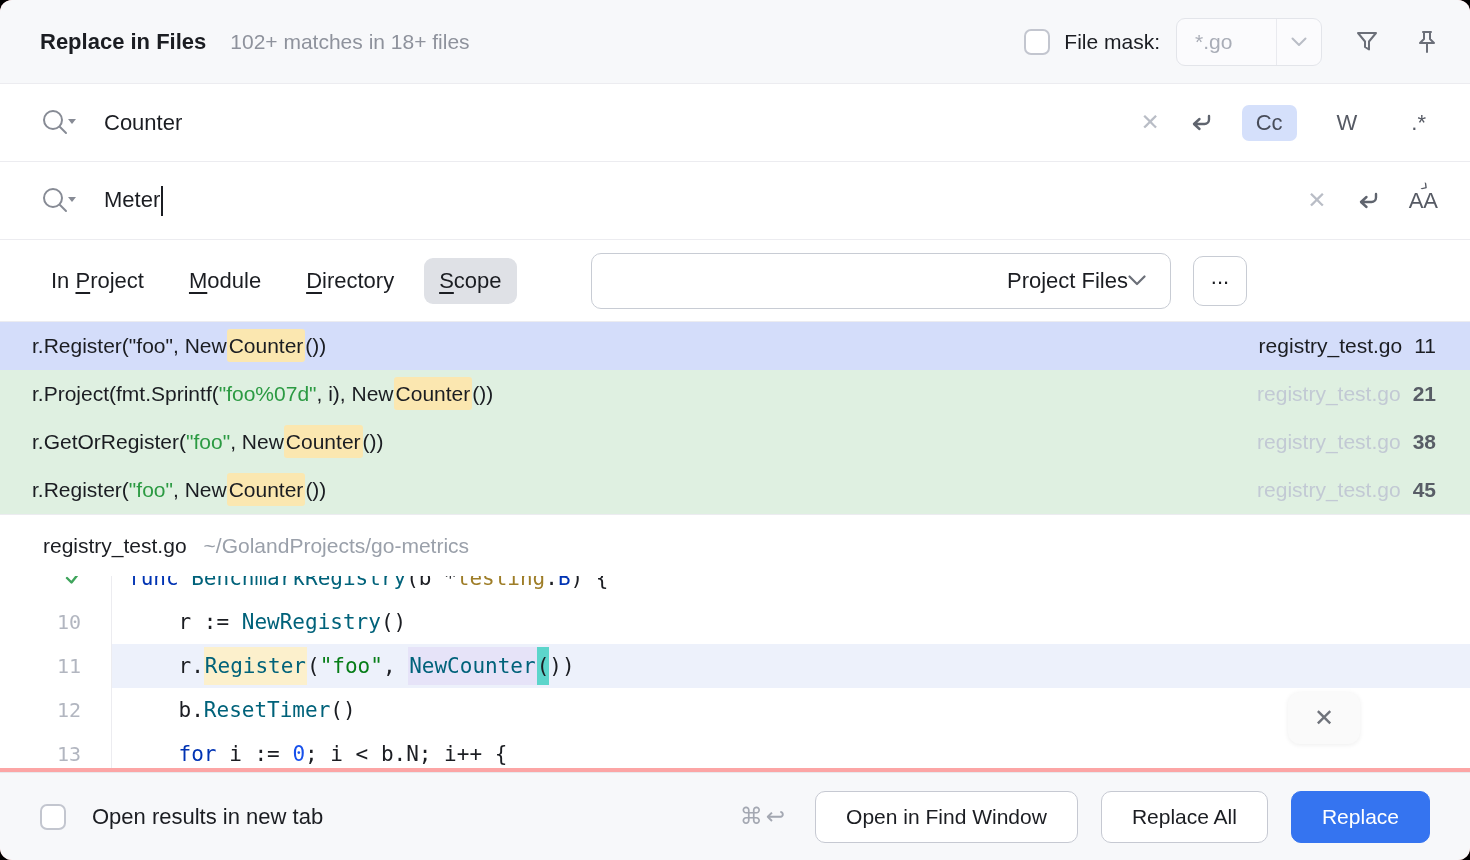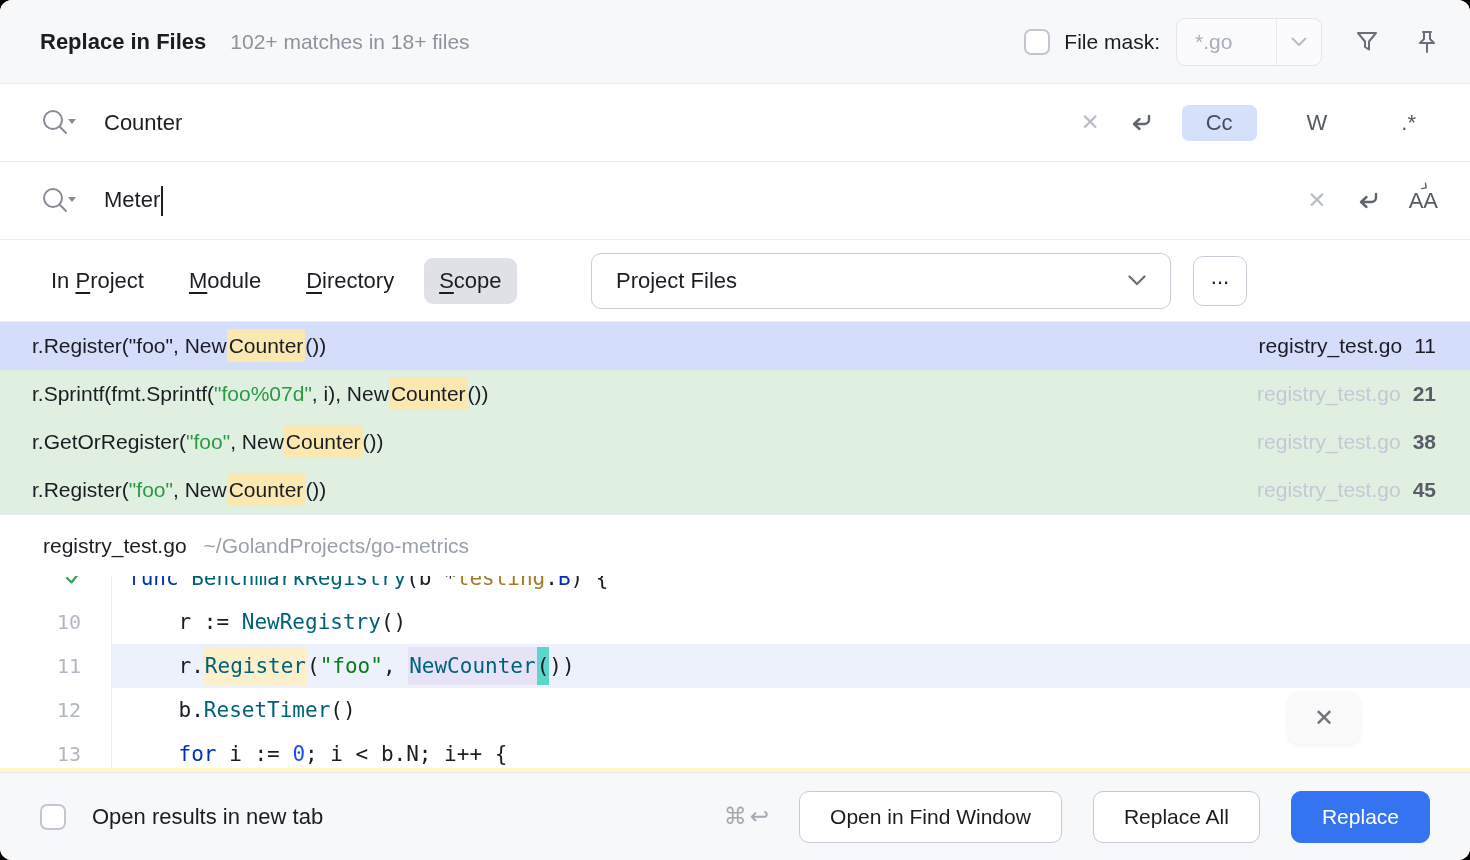--- a/index.html
+++ b/index.html
@@ -1,18 +1,18 @@
 <!DOCTYPE html>
 <html><head>
 <meta charset="utf-8">
 <style>
   html,body{margin:0;padding:0;background:#000;}
   body{width:1470px;height:860px;font-family:"Liberation Sans",sans-serif;}
   *{box-sizing:border-box;}
-  .window{position:relative;width:1470px;height:860px;border-radius:12px;overflow:hidden;background:#fef9c3;}
+  .window{position:relative;width:1470px;height:860px;border-radius:12px;overflow:hidden;background:#fca5a5;}
 
   
   .hdr{height:84px;background:#f7f8fa;border-bottom:1px solid #ececf0;display:flex;align-items:center;padding:0 30px 0 40px;}
   .title{font-size:22px;font-weight:700;color:#1b1d22;}
   .subtitle{font-size:21px;color:#8e929c;margin-left:24px;text-align:right;}
   .spacer{flex:1;}
   .cb{width:26px;height:26px;border:2px solid #c3c6cf;border-radius:7px;background:#fff;flex:none;}
   .fm-label{font-size:21px;color:#1b1d22;margin:0 16px 0 14px;white-space:nowrap;}
   .fm-combo{width:146px;height:48px;border:1px solid #e3e5ea;border-radius:9px;background:#fbfbfd;display:flex;align-items:center;overflow:hidden;justify-content:space-between;}
   .fm-value{flex:1;padding-left:18px;font-size:21px;color:#a9adb7;}
@@ -20,27 +20,27 @@
   .fm-chev{width:44px;display:flex;align-items:center;justify-content:center;}
   .hdr-icons{display:flex;align-items:center;gap:34px;margin-left:32px;}
 
   
   .srow{height:78px;border-bottom:1px solid #ececf0;display:flex;align-items:center;padding:0 30px 0 40px;background:#fff;}
   .mag{margin-right:26px;flex:none;}
   .qtext{font-size:22px;color:#1b1d22;}
   .caret{display:inline-block;width:2px;height:30px;background:#1b1d22;vertical-align:middle;margin-left:1px;}
   .rctl{display:flex;align-items:center;gap:26px;margin-left:auto;}
   .xicon{font-size:23px;color:#b9bdc6;line-height:1;}
-  .badge{font-size:22px;color:#565a64;padding:7px 24px;border-radius:7px;line-height:1;}
+  .badge{font-size:22px;color:#565a64;padding:7px 14px;border-radius:7px;line-height:1;}
   .badge.active{background:#d5e0fb;color:#474c59;}
   .ppc{position:relative;font-size:22px;color:#565a64;padding-right:2px;}
   .ppc .arr{position:absolute;top:-13px;left:13px;font-size:19px;color:#565a64;transform:rotate(35deg);}
 
   
-  .scoperow{height:82px;border-bottom:1px solid #ececf0;display:flex;align-items:center;padding:0 223px 0 36px;background:#fff;}
+  .scoperow{height:82px;border-bottom:1px solid #ececf0;display:flex;align-items:center;padding:0 223px 0 36px;background:#fff;text-align:right;}
   .scope-tab{font-size:22px;color:#1b1d22;padding:10px 15px;border-radius:9px;margin-right:15px;white-space:nowrap;}
   .scope-tab.active{background:#dfe1e6;}
   .scope-tab u{text-decoration:underline;text-underline-offset:4px;text-decoration-thickness:2px;}
   .scope-combo{margin-left:auto;width:580px;height:56px;border:1px solid #c8ccd4;border-radius:10px;background:#fff;display:flex;align-items:center;padding:0 24px;}
   .scope-value{font-size:22px;color:#1b1d22;flex:1;}
   .dots-btn{margin-left:22px;width:54px;height:50px;border:1px solid #c8ccd4;border-radius:10px;background:#fff;display:flex;align-items:center;justify-content:center;font-size:22px;color:#1b1d22;padding-bottom:8px;}
 
   
   .results{background:#dff0e1;}
   .rrow{height:48px;display:flex;align-items:center;padding:0 34px 0 32px;font-size:21px;background:#dff0e1;}
@@ -178,21 +178,21 @@
     </span>
     <span class="dots-btn">...</span>
   </div>
 
   <div class="results" id="results">
       <div class="rrow selected">
         <span class="rcode"><span class="seg-plain">r.Register("foo", New</span><span class="seg-match">Counter</span><span class="seg-plain">())</span></span>
         <span class="rmeta"><span class="rfile">registry_test.go</span><span class="rline">11</span></span>
       </div>
       <div class="rrow">
-        <span class="rcode"><span class="seg-plain">r.Sprintf(fmt.Sprintf(</span><span class="seg-string">"foo%07d"</span><span class="seg-plain">, i), New</span><span class="seg-match">Counter</span><span class="seg-plain">())</span></span>
+        <span class="rcode"><span class="seg-plain">r.Project(fmt.Sprintf(</span><span class="seg-string">"foo%07d"</span><span class="seg-plain">, i), New</span><span class="seg-match">Counter</span><span class="seg-plain">())</span></span>
         <span class="rmeta"><span class="rfile">registry_test.go</span><span class="rline">21</span></span>
       </div>
       <div class="rrow">
         <span class="rcode"><span class="seg-plain">r.GetOrRegister(</span><span class="seg-string">"foo"</span><span class="seg-plain">, New</span><span class="seg-match">Counter</span><span class="seg-plain">())</span></span>
         <span class="rmeta"><span class="rfile">registry_test.go</span><span class="rline">38</span></span>
       </div>
       <div class="rrow">
         <span class="rcode"><span class="seg-plain">r.Register(</span><span class="seg-string">"foo"</span><span class="seg-plain">, New</span><span class="seg-match">Counter</span><span class="seg-plain">())</span></span>
         <span class="rmeta"><span class="rfile">registry_test.go</span><span class="rline">45</span></span>
       </div>
@@ -215,21 +215,21 @@
       </div>
   </div>
 
   <div class="closebtn">✕</div>
 
   <div class="ftr">
     <span class="cb"></span>
     <span class="flabel">Open results in new tab</span>
     <span class="fright">
       <span class="shortcut">⌘↩</span>
-      <span id="footer-buttons" style="display:flex;align-items:center;gap:31px;">
+      <span id="footer-buttons" style="display:flex;align-items:center;gap:23px;">
           <button class="btn">Open in Find Window</button>
           <button class="btn">Replace All</button>
           <button class="btn primary">Replace</button>
         </span>
     </span>
   </div>
 
 </div>
 
 </body></html>

